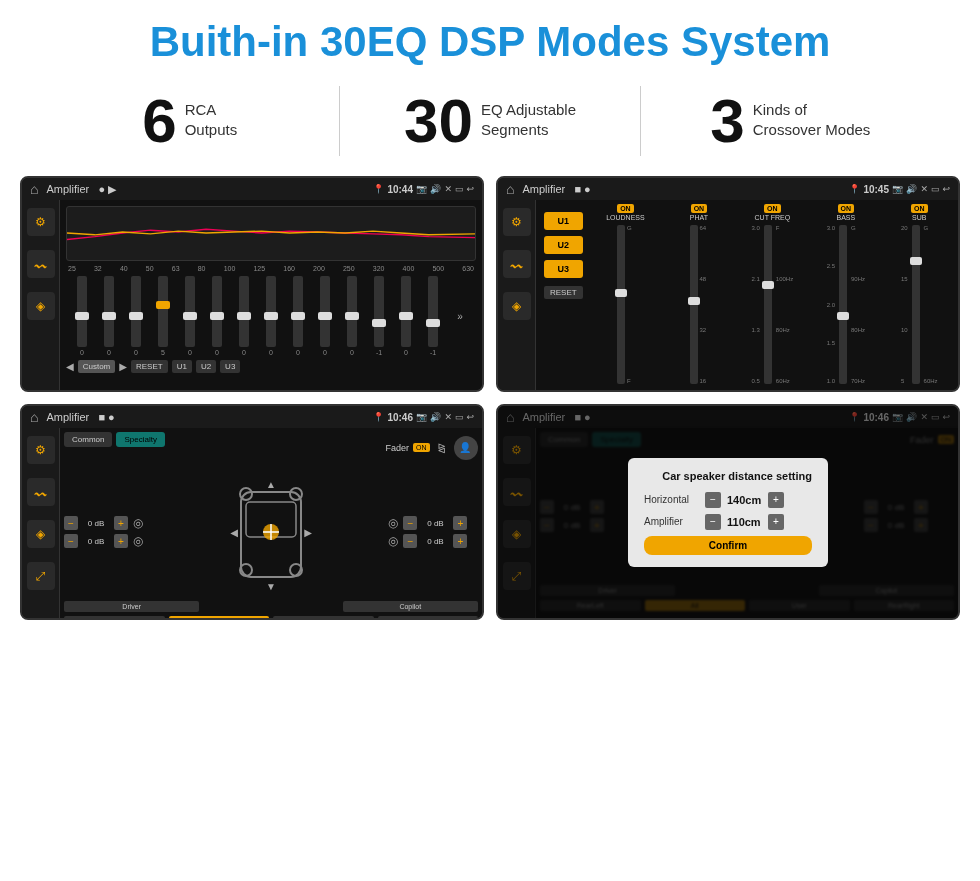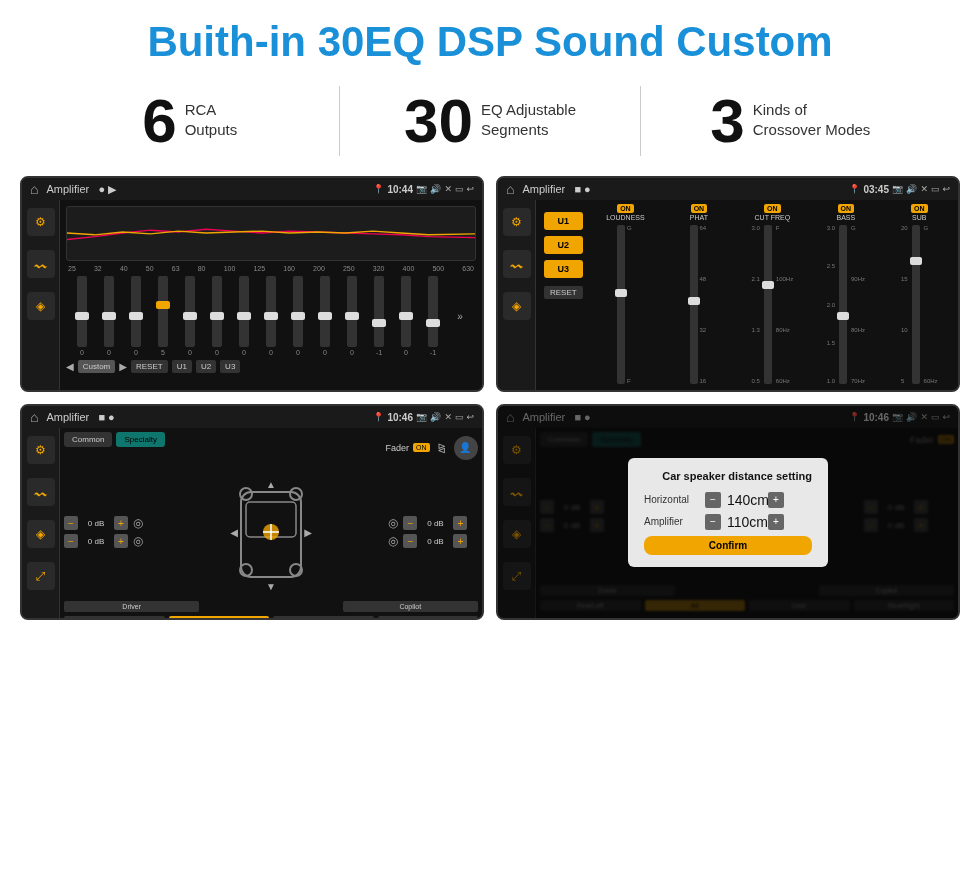--- a/index.html
+++ b/index.html
@@ -465,24 +465,24 @@
       height: 16px;
       background: #666;
       border-radius: 2px;
       display: flex;
       align-items: center;
       justify-content: center;
       color: #fff;
       font-size: 10px;
     }
     .dialog-value {
-      font-size: 14px;
+      font-size: 11px;
       color: #111;
       width: 35px;
-      text-align: center;
+      font-weight: bold;
     }
     .dialog-confirm-btn {
       background: #f0a500;
       color: #000;
       font-size: 10px;
       font-weight: bold;
       padding: 4px 20px;
       border-radius: 8px;
       margin: 6px auto 0;
       display: block;
@@ -491,21 +491,21 @@
     }
 
     .screen-wrapper {
       position: relative;
     }
   </style>
 </head>
 <body>
 
 <div class="page-header">
-  <div class="page-title">Buith-in 30EQ DSP Sound Custom</div>
+  <div class="page-title">Buith-in 30EQ DSP Modes System</div>
 </div>
 
 <div class="stats-row">
   <div class="stat-item">
     <span class="stat-number">6</span>
     <span class="stat-text">RCA<br>Outputs</span>
   </div>
   <div class="stat-divider"></div>
   <div class="stat-item">
     <span class="stat-number">30</span>
@@ -663,21 +663,21 @@
       </div>
     </div>
   </div>
 
   <div class="device-screen screen-wrapper">
     <div class="status-bar">
       <span class="status-home">⌂</span>
       <span class="status-app">Amplifier &nbsp; ■ ●</span>
       <div class="status-icons">
         <span>📍</span>
-        <span class="status-time">03:45</span>
+        <span class="status-time">10:45</span>
         <span>📷</span>
         <span>🔊</span>
         <span>✕</span>
         <span>▭</span>
         <span>↩</span>
       </div>
     </div>
     <div class="screen-content">
       <div class="side-controls">
         <div class="side-btn">⚙</div>

